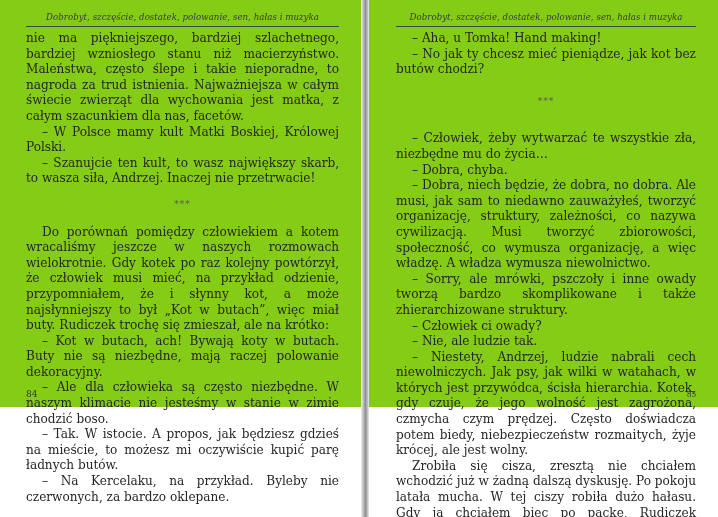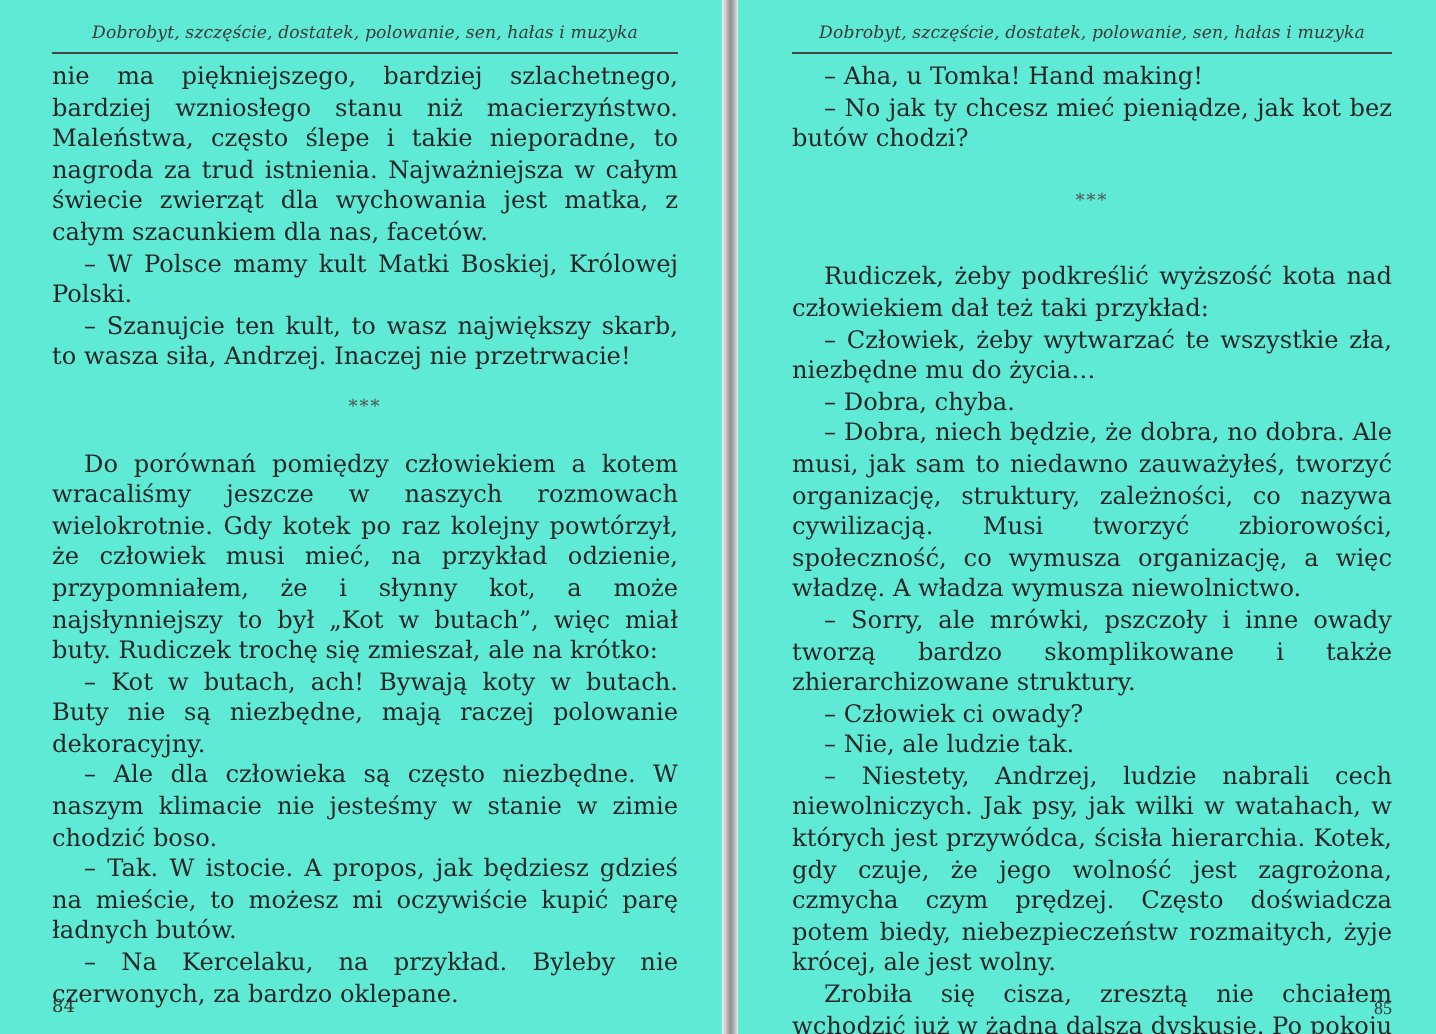--- a/index.html
+++ b/index.html
@@ -4,21 +4,21 @@
 <style>
   html, body { margin: 0; padding: 0; }
   body {
     width: 718px; height: 517px; overflow: hidden;
     background: #ffffff;
     font-family: "DejaVu Serif", "Liberation Serif", serif;
     color: #2a2a2a;
     position: relative;
   }
   .spread { position: absolute; inset: 0; display: flex; }
-  .page { position: relative; height: 517px; box-sizing: border-box; background: #5eead4; }
+  .page { position: relative; height: 407px; box-sizing: border-box; background: #84cc16; }
   .page.left { width: 361px; padding: 0 22px 0 26px; }
   .page.right { width: 357px; padding: 0 22px 0 35px; }
   .gutter {
     position: absolute; left: 361px; top: 0; width: 8px; height: 517px;
     background: linear-gradient(to right, #f0f0f0 0%, #bdbdbd 30%, #8f8f8f 55%, #bcbcbc 80%, #ededed 100%);
   }
   .running-head {
     position: absolute; top: 12px;
     font-size: 8.6px; font-style: italic; text-align: center;
     color: #3a3a3a; letter-spacing: 0.05px;
@@ -67,21 +67,20 @@
     <div class="page-number">84</div>
   </div>
 
   <div class="page right">
     <div class="running-head">Dobrobyt, szczęście, dostatek, polowanie, sen, hałas i muzyka</div>
     <div class="rule"></div>
     <div class="body-text">
       <p class="ind">– Aha, u Tomka! Hand making!</p>
       <p class="ind">– No jak ty chcesz mieć pieniądze, jak kot bez butów chodzi?</p>
       <p class="sep">***</p>
-      <p class="ind">Rudiczek, żeby podkreślić wyższość kota nad człowiekiem dał też taki przykład:</p>
       <p class="ind">– Człowiek, żeby wytwarzać te wszystkie zła, niezbędne mu do życia…</p>
       <p class="ind">– Dobra, chyba.</p>
       <p class="ind">– Dobra, niech będzie, że dobra, no dobra. Ale musi, jak sam to niedawno zauważyłeś, tworzyć organizację, struktury, zależności, co nazywa cywilizacją. Musi tworzyć zbiorowości, społeczność, co wymusza organizację, a więc władzę. A władza wymusza niewolnictwo.</p>
       <p class="ind">– Sorry, ale mrówki, pszczoły i inne owady tworzą bardzo skomplikowane i także zhierarchizowane struktury.</p>
       <p class="ind">– Człowiek ci owady?</p>
       <p class="ind">– Nie, ale ludzie tak.</p>
       <p class="ind">– Niestety, Andrzej, ludzie nabrali cech niewolniczych. Jak psy, jak wilki w watahach, w których jest przywódca, ścisła hierarchia. Kotek, gdy czuje, że jego wolność jest zagrożona, czmycha czym prędzej. Często doświadcza potem biedy, niebezpieczeństw rozmaitych, żyje krócej, ale jest wolny.</p>
       <p class="ind">Zrobiła się cisza, zresztą nie chciałem wchodzić już w żadną dalszą dyskusję. Po pokoju latała mucha. W tej ciszy robiła dużo hałasu. Gdy ja chciałem biec po packę, Rudiczek zatoczył łapą w powietrzu i złapał muchę.</p>
 
     </div>

